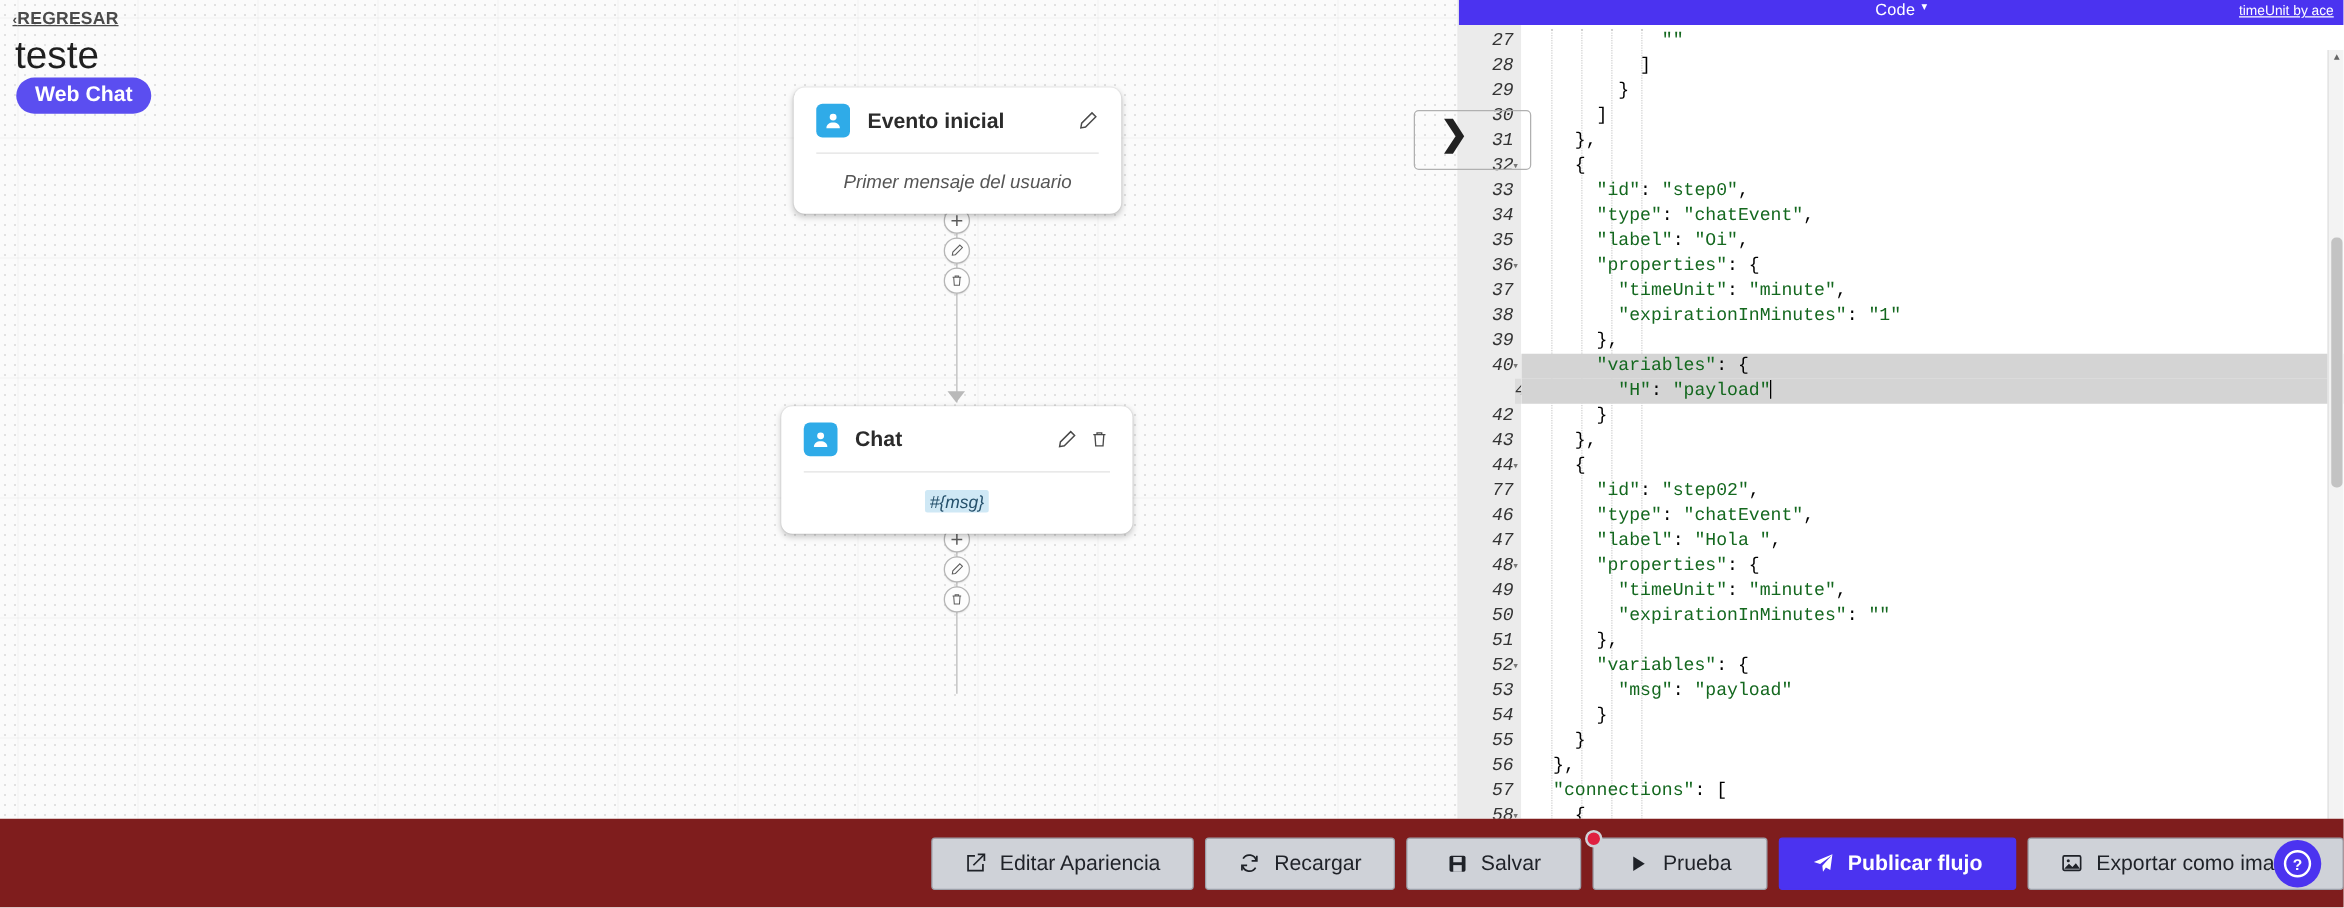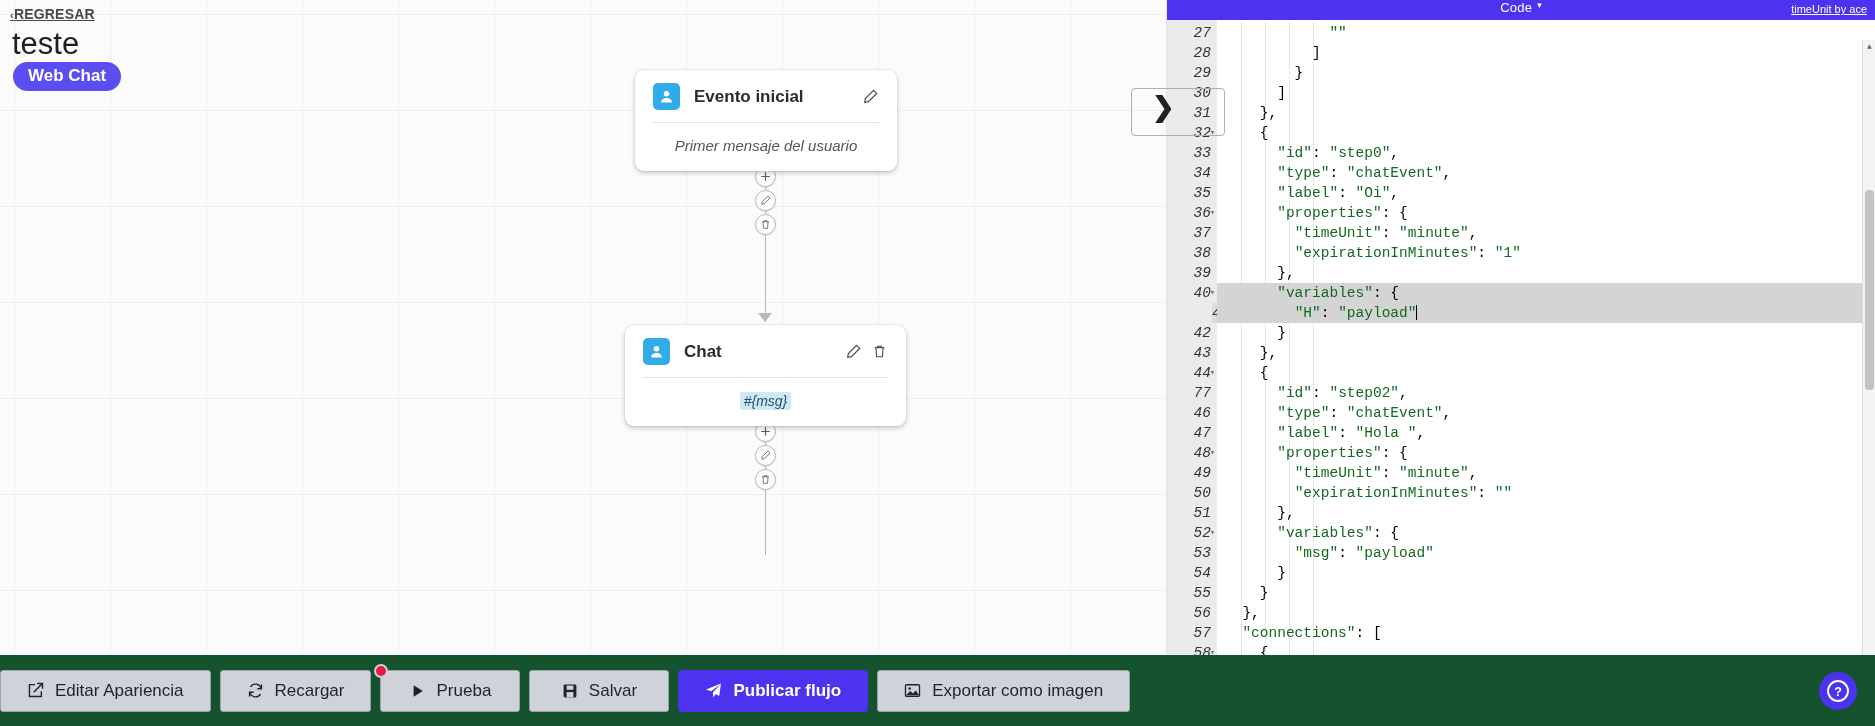--- a/index.html
+++ b/index.html
@@ -190,22 +190,22 @@
     position: absolute; left: 1152px; top: 94px;
     font-size: 27px; font-weight: 700; color: #222;
     font-family: "Liberation Sans", sans-serif;
     line-height: 1; z-index: 6; cursor: pointer;
   }
 
   
   .bottom-bar {
     position: absolute; left: 0; top: 655px;
     width: 1875px; height: 71px;
-    background: #14532d;
-    display: flex; align-items: center; justify-content: flex-start;
+    background: #7f1d1d;
+    display: flex; align-items: center; justify-content: flex-end;
     gap: 9px;
   }
   .bar-btn {
     height: 42px; min-width: 140px;
     display: flex; align-items: center; justify-content: center;
     gap: 11px; padding: 0 26px;
     background: #cfd2d8; border: 1px solid #9da1aa;
     border-radius: 3px; cursor: pointer;
     font-size: 17px; color: #1f2228; white-space: nowrap;
     position: relative;
@@ -439,38 +439,38 @@
       <span class="bico">
         <svg width="17" height="17" viewBox="0 0 16 16">
             <path d="M13.2 6.2A5.4 5.4 0 0 0 3.3 4.6M2.8 9.8a5.4 5.4 0 0 0 9.9 1.6" fill="none" stroke="#1f2228" stroke-width="1.3"></path>
             <path d="M13.6 2.4v3.9h-3.9M2.4 13.6V9.7h3.9" fill="none" stroke="#1f2228" stroke-width="1.3"></path>
           </svg>
       </span>
       <span>Recargar</span>
     </div>
 
     <div class="bar-btn">
-      <span class="red-dot"></span>
-      <span class="bico">
-        <svg width="16" height="16" viewBox="0 0 16 16">
-            <path d="M3.6 2.2l9.2 5.8-9.2 5.8z" fill="#1f2228"></path>
-          </svg>
-      </span>
-      <span>Prueba</span>
-    </div>
-
-    <div class="bar-btn">
       <span class="bico">
         <svg width="16" height="16" viewBox="0 0 16 16">
             <rect x="1.6" y="1.6" width="12.8" height="12.8" rx="1.4" fill="#1f2228"></rect>
             <rect x="4.6" y="2.6" width="6.8" height="4.2" fill="#cfd2d8"></rect>
             <rect x="4.6" y="9.1" width="6.8" height="5.3" fill="#cfd2d8"></rect>
           </svg>
       </span>
       <span>Salvar</span>
+    </div>
+
+    <div class="bar-btn">
+      <span class="red-dot"></span>
+      <span class="bico">
+        <svg width="16" height="16" viewBox="0 0 16 16">
+            <path d="M3.6 2.2l9.2 5.8-9.2 5.8z" fill="#1f2228"></path>
+          </svg>
+      </span>
+      <span>Prueba</span>
     </div>
 
     <div class="bar-btn primary">
       <span class="bico">
         <svg width="17" height="17" viewBox="0 0 16 16">
             <path d="M15 1.3L1 7.1l4.7 1.6L14.6 2 7.4 9.9l.5 4.6 2.2-3.3 3.3 2z" fill="#ffffff"></path>
           </svg>
       </span>
       <span>Publicar flujo</span>
     </div>

